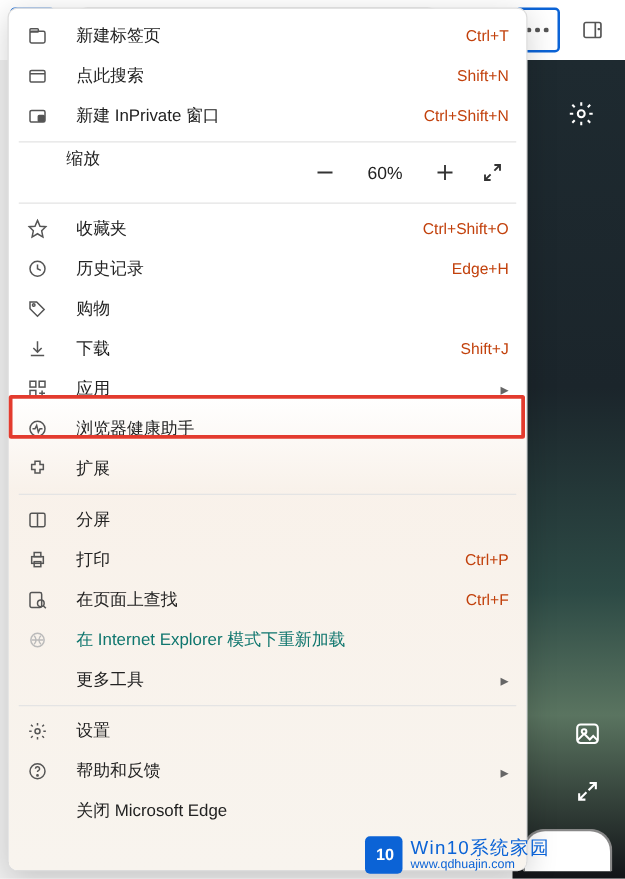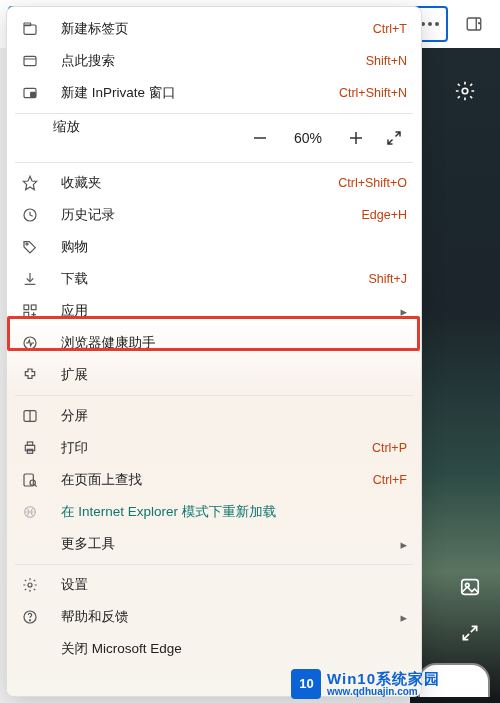--- a/index.html
+++ b/index.html
@@ -182,21 +182,21 @@
     z-index:20;
   }
 
   
   .watermark {
     position:absolute;
     right: 60px;
     bottom: 4px;
     display:flex; align-items:center; gap:6px;
     z-index:30;
-    font-weight:700;
+    font-weight:400;
   }
   .wm-badge {
     width:30px; height:30px;
     background:#0b63d6;
     border-radius:4px;
     position:relative;
   }
   .wm-badge::after{
     content:"10";
     color:#fff;

